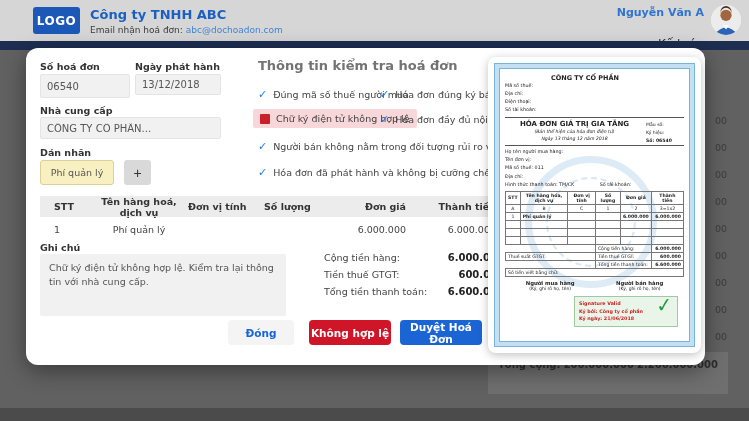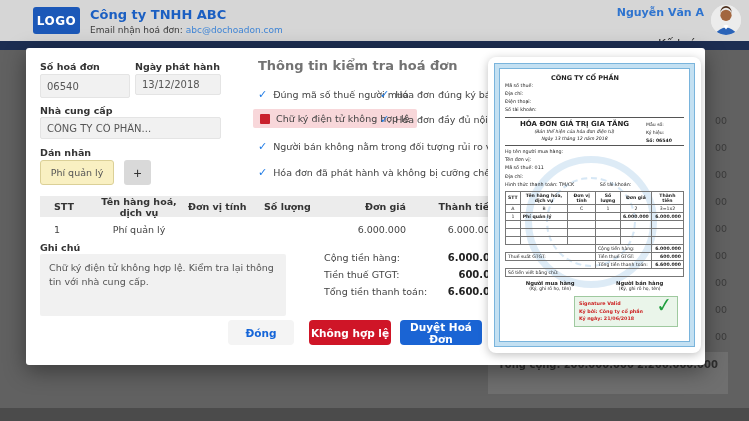--- a/index.html
+++ b/index.html
@@ -20,21 +20,21 @@
 
   .nav-strip { position:absolute; left:0; top:41px; width:749px; height:9px; background:#1d2e52; }
   .bottom-strip { position:absolute; left:0; top:408px; width:749px; height:13px; background:#4b4b4b; }
 
   
   .bg-frag { position:absolute; left:700px; width:27px; text-align:right; font-size:9.5px; color:#3c3c3c; }
   .bg-total-bar { position:absolute; left:488px; top:352px; width:240px; height:42px; background:#6f6f6f;
                   display:flex; justify-content:space-between; padding:7px 10px 0 10px; font-size:10px; color:#2e2e2e; font-weight:bold; }
 
   
-  .modal { position:absolute; left:26px; top:48px; width:679px; height:317px; background:#fff; border-radius:3px;
+  .modal { position:absolute; left:26px; top:48px; width:679px; height:317px; background:#fff; border-radius:12px;
            box-shadow:0 6px 22px rgba(0,0,0,.4); }
   .fld-label { position:absolute; font-size:9.5px; font-weight:bold; color:#333; }
   .fld-input { position:absolute; background:#f1f1f1; border:1px solid #e4e4e4; border-radius:2px;
                font-size:10px; color:#555; padding:0 6px; font-family:inherit; }
   .tag { position:absolute; left:14px; top:112px; width:74px; height:25px; background:#f9f0c2; border:1px solid #dbd097;
          border-radius:3px; font-size:9.5px; color:#555; display:flex; align-items:center; justify-content:center; }
   .plus-btn { position:absolute; left:98px; top:112px; width:27px; height:25px; background:#d9d9d9; border:none; border-radius:3px;
               font-size:14px; color:#333; display:flex; align-items:center; justify-content:center; cursor:pointer; }
 
   .check-title { position:absolute; left:232px; top:10px; font-size:13px; font-weight:bold; color:#737373; }

